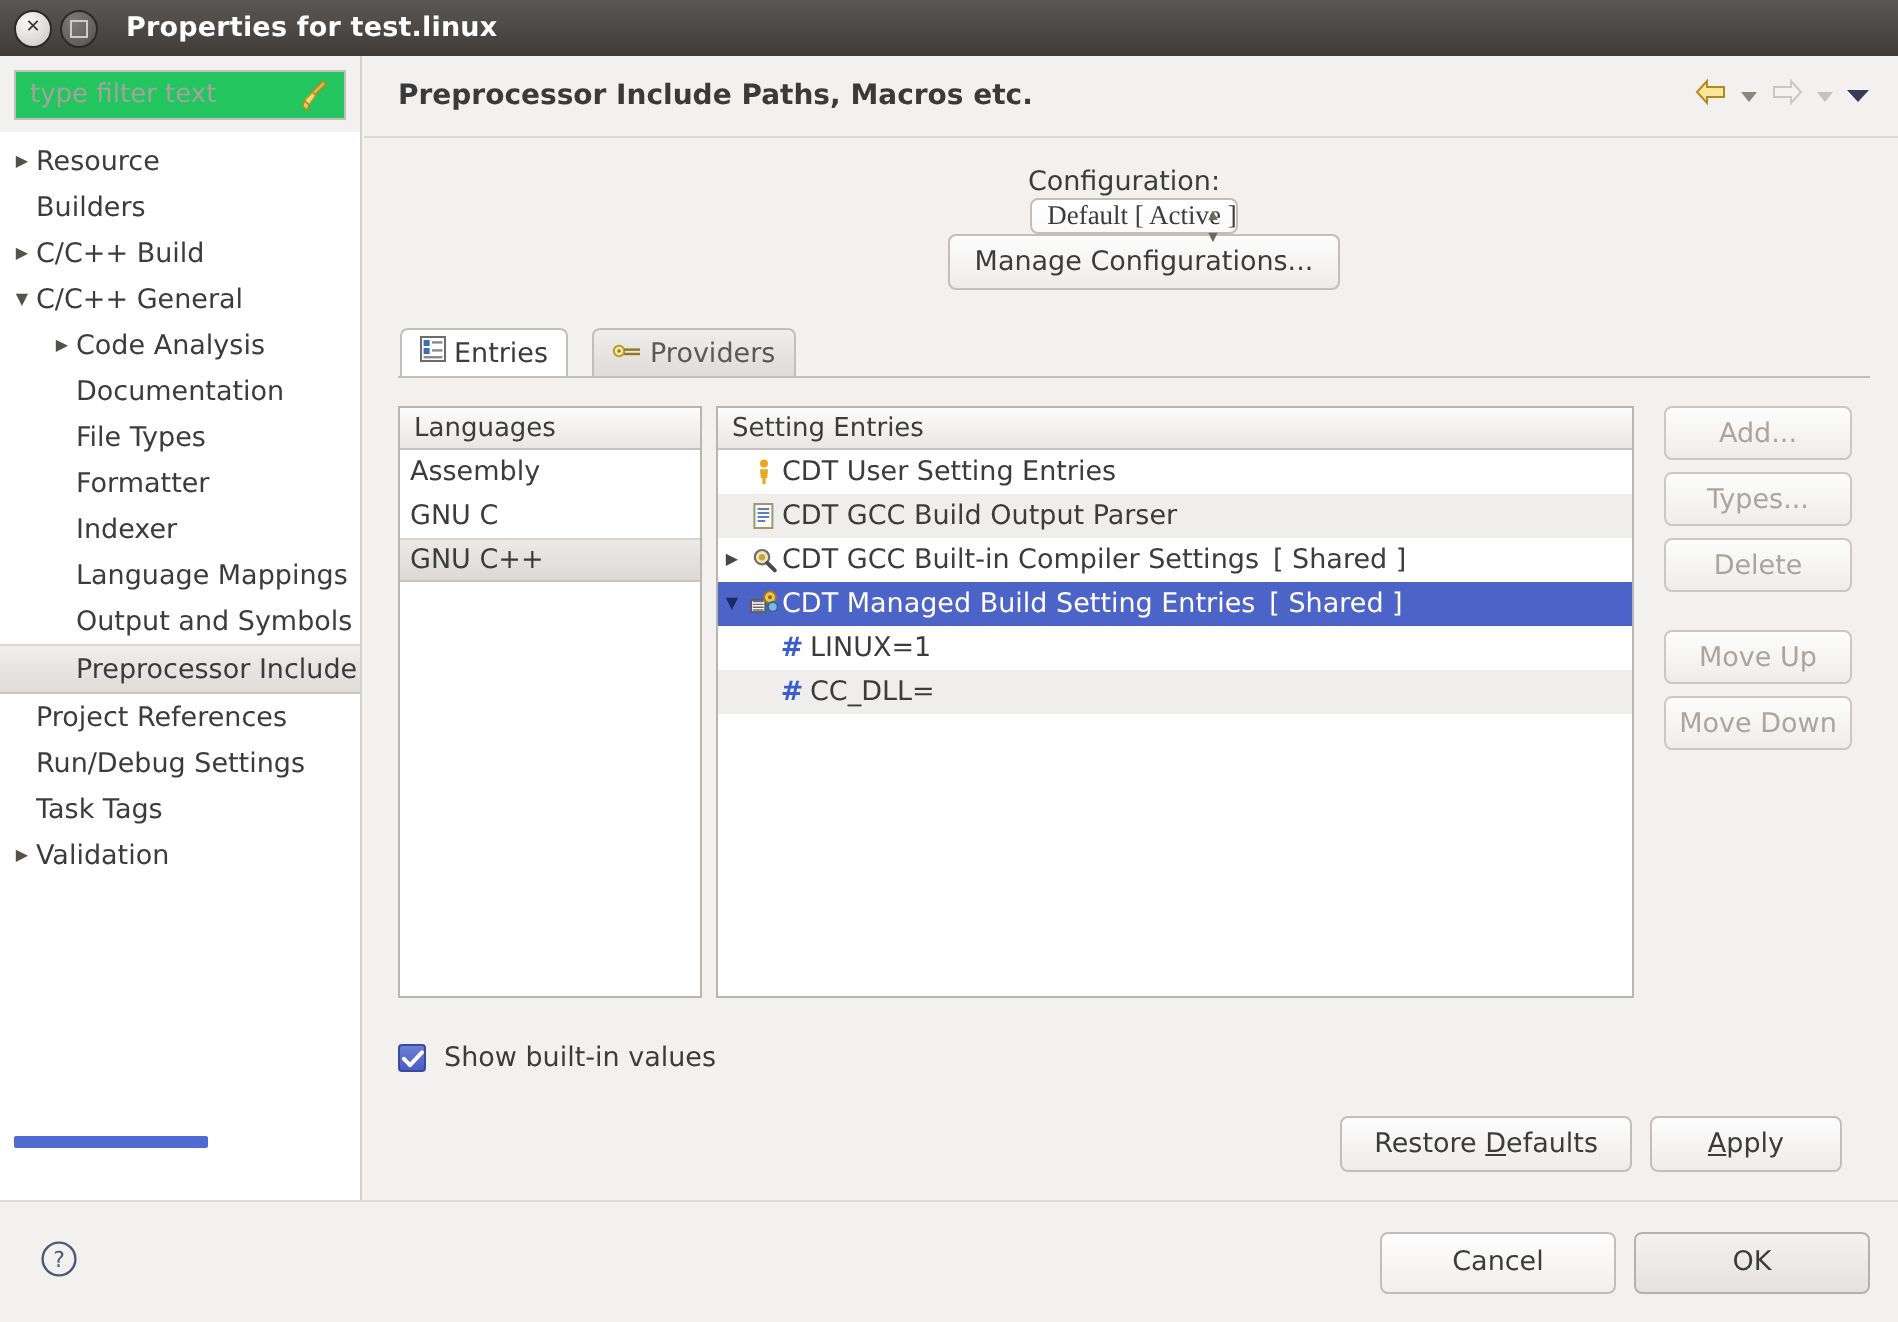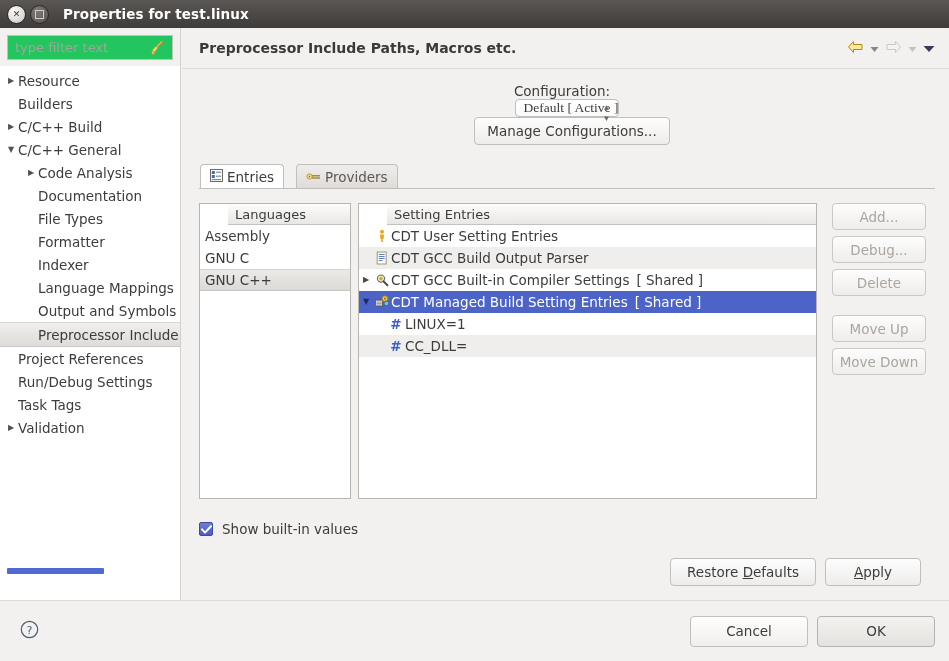--- a/index.html
+++ b/index.html
@@ -272,21 +272,20 @@
   .list-header {
     height: 21px;
     background: linear-gradient(to bottom, #fcfcfc, #e9e7e5);
     border-bottom: 1px solid #c5c1bd;
     display: flex;
     align-items: center;
     padding-left: 7px;
     font-size: 13px;
     color: #3c3c3c;
     box-sizing: border-box;
-    margin-left: 28px;
   }
   .list-row {
     height: 22px;
     display: flex;
     align-items: center;
     font-size: 13.5px;
     color: #3c3c3c;
     cursor: pointer;
     white-space: nowrap;
   }
@@ -681,21 +680,21 @@
               <div class="list-row alt">
                 <span class="macro-indent"></span>
                 <span class="macro-hash">#</span>
                 <span class="ent-label">CC_DLL=</span>
               </div>
             </div>
         </div>
 
         <div id="side-buttons">
             <button class="side-btn" disabled="">Add...</button>
-            <button class="side-btn" disabled="">Debug...</button>
+            <button class="side-btn" disabled="">Types...</button>
             <button class="side-btn" disabled="">Delete</button>
             <button class="side-btn gap" disabled="">Move Up</button>
             <button class="side-btn" disabled="">Move Down</button>
           </div>
       </div>
 
       <div id="checkbox-row">
         <span id="checkbox">
           <svg width="11" height="9" viewBox="0 0 11 9">
             <path d="M1 4.4 L4 7.6 L10 1.2" fill="none" stroke="#ffffff" stroke-width="2" stroke-linecap="round" stroke-linejoin="round"></path>

